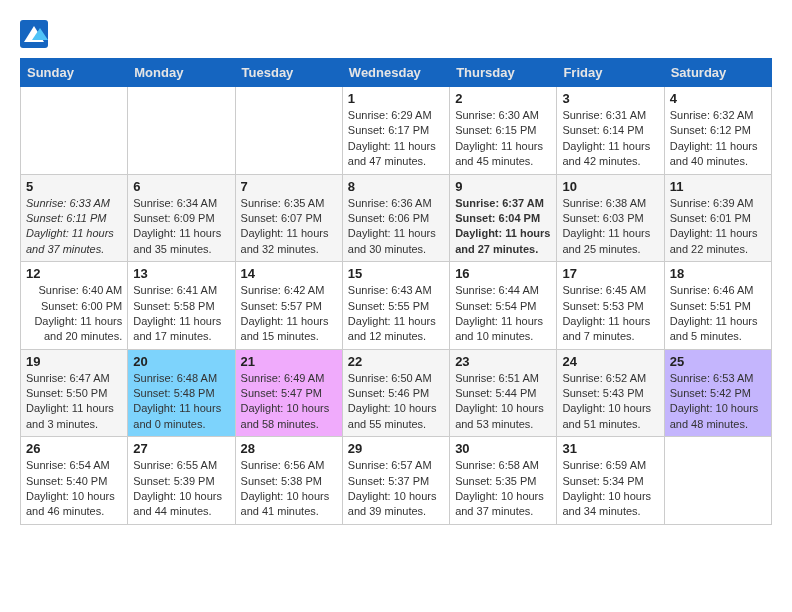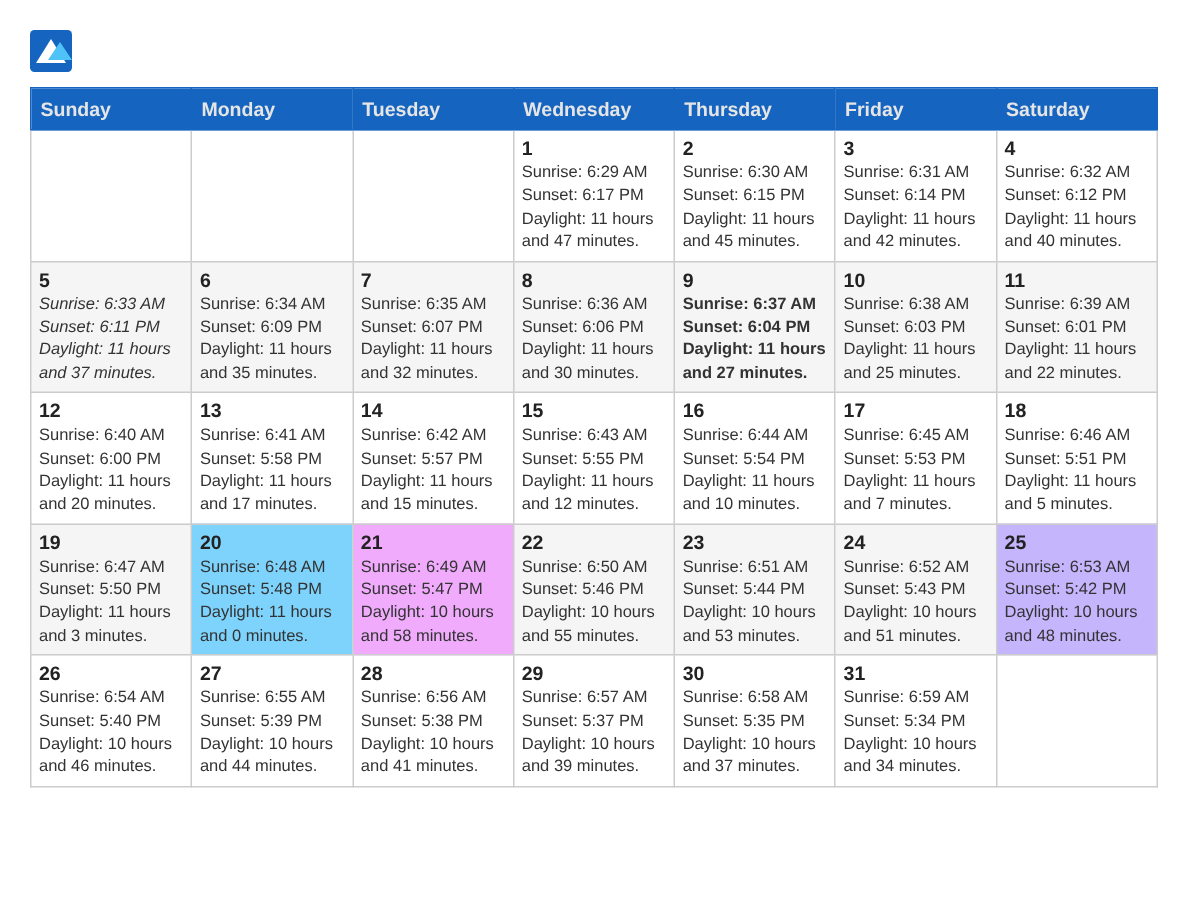--- a/index.html
+++ b/index.html
@@ -199,21 +199,21 @@
           <span class="day-num">11</span>
           <div class="day-info" style="white-space: pre-line;">Sunrise: 6:39 AM
 Sunset: 6:01 PM
 Daylight: 11 hours
 and 22 minutes.</div>
         </td>
       </tr>
       <tr>
         <td>
           <span class="day-num">12</span>
-          <div class="day-info" style="white-space: pre-line;">Sunrise: 6:40 AM
+          <div class="day-info" style="white-space: pre-line; text-align: right;">Sunrise: 6:40 AM
 Sunset: 6:00 PM
 Daylight: 11 hours
 and 20 minutes.</div>
         </td>
         <td>
           <span class="day-num">13</span>
           <div class="day-info" style="white-space: pre-line;">Sunrise: 6:41 AM
 Sunset: 5:58 PM
 Daylight: 11 hours
 and 17 minutes.</div>

